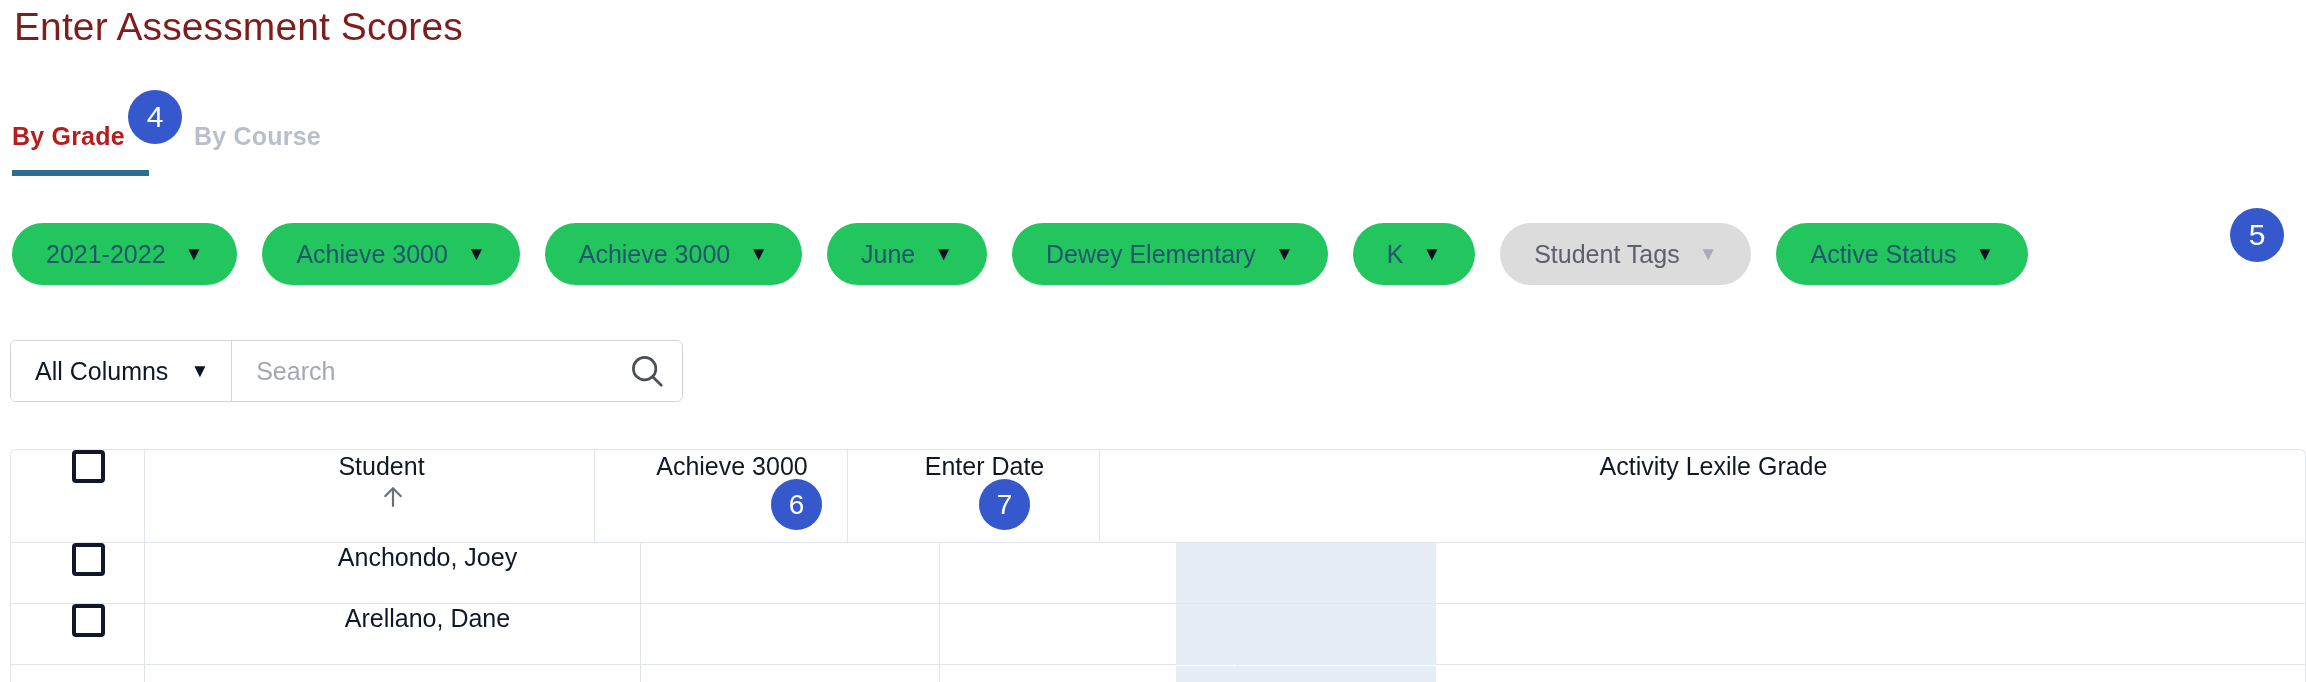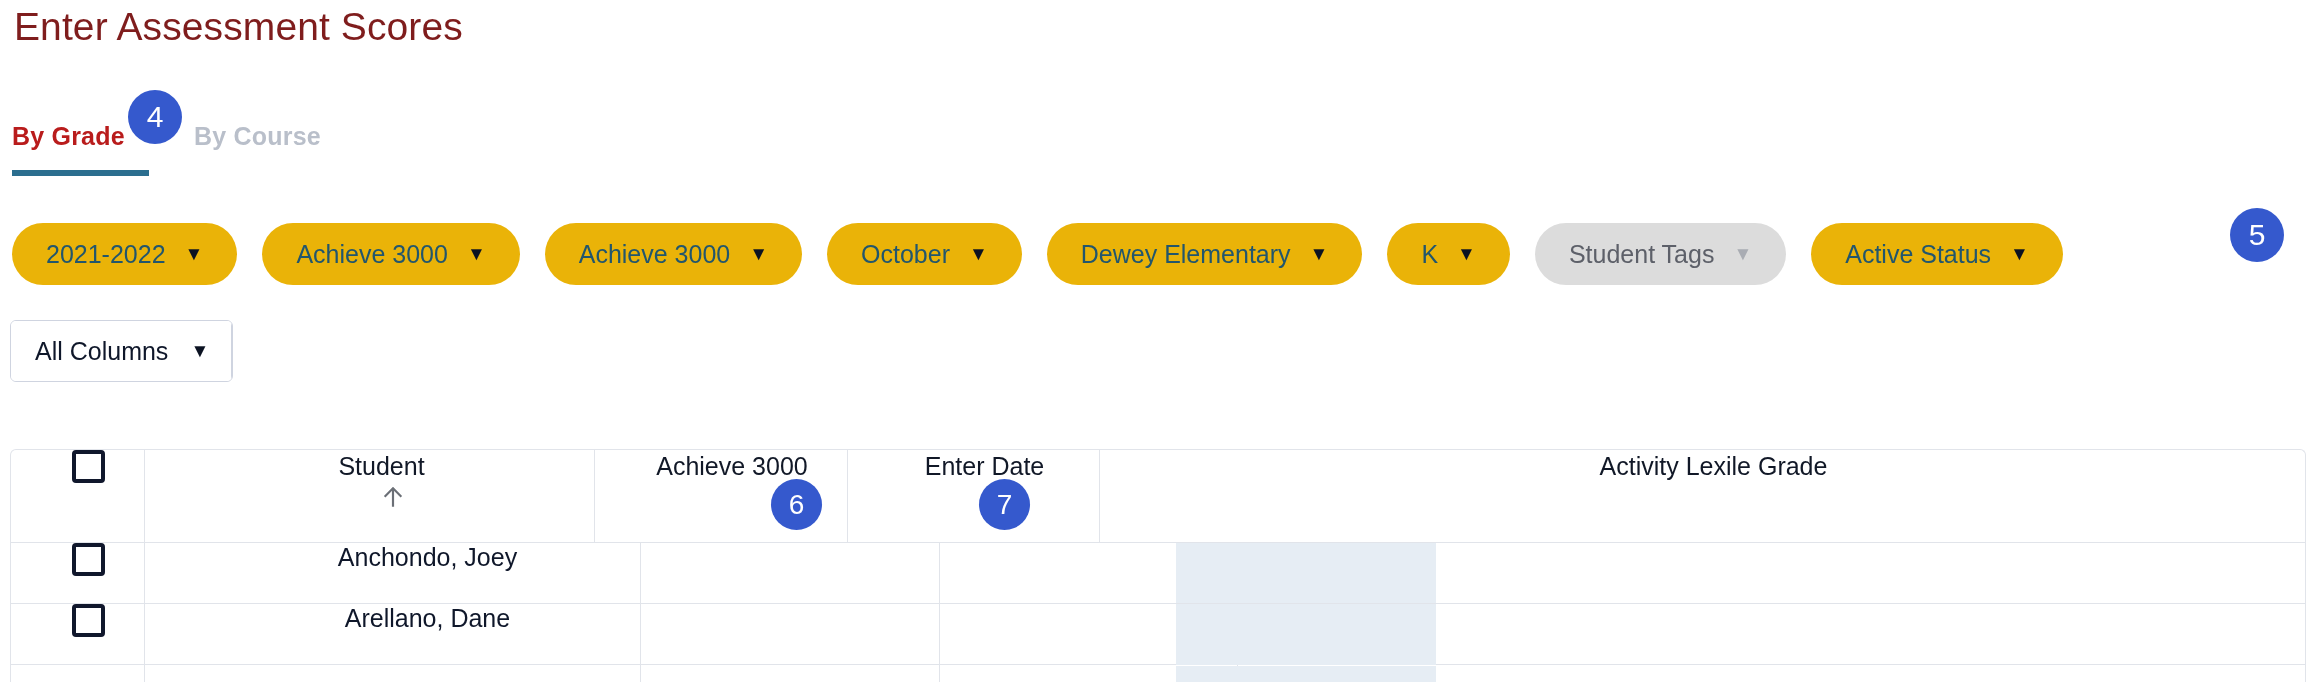--- a/index.html
+++ b/index.html
@@ -83,21 +83,21 @@
     position: absolute;
     left: 12px;
     top: 223px;
     display: flex;
     align-items: center;
     gap: 25px;
   }
   .pill {
     height: 62px;
     border-radius: 31px;
-    background: #eab308;
+    background: #22c55e;
     display: flex;
     align-items: center;
     justify-content: center;
     padding: 0 34px;
     font-size: 25px;
     color: #22566d;
     white-space: nowrap;
     cursor: pointer;
     box-sizing: border-box;
   }
@@ -114,21 +114,21 @@
     color: #5d6069;
   }
   .pill.disabled .caret {
     color: #a9acb3;
   }
 
   
   .search-row {
     position: absolute;
     left: 10px;
-    top: 320px;
+    top: 340px;
     display: flex;
     align-items: stretch;
     height: 62px;
     border: 1px solid #cfd4e0;
     border-radius: 6px;
     box-sizing: border-box;
     overflow: hidden;
     background: #fff;
   }
   .col-select {
@@ -277,21 +277,21 @@
   </div>
   <div class="pill">
     <span>Achieve 3000</span>
     <span class="caret">▼</span>
   </div>
   <div class="pill">
     <span>Achieve 3000</span>
     <span class="caret">▼</span>
   </div>
   <div class="pill">
-    <span>October</span>
+    <span>June</span>
     <span class="caret">▼</span>
   </div>
   <div class="pill">
     <span>Dewey Elementary</span>
     <span class="caret">▼</span>
   </div>
   <div class="pill">
     <span>K</span>
     <span class="caret">▼</span>
   </div>
@@ -304,20 +304,27 @@
     <span class="caret">▼</span>
   </div>
 </div>
 
 <div class="badge badge-5">5</div>
 
 <div class="search-row">
   <div class="col-select">
     <span>All Columns</span>
     <span class="caret">▼</span>
+  </div>
+  <div class="search-wrap">
+    <input class="search-input" type="text" placeholder="Search" style="">
+    <svg class="search-icon" viewBox="0 0 24 24" fill="none">
+      <circle cx="10.5" cy="10.5" r="7.1" stroke="#4a4f59" stroke-width="1.7"></circle>
+      <line x1="15.6" y1="15.6" x2="21" y2="21" stroke="#4a4f59" stroke-width="1.7" stroke-linecap="round"></line>
+    </svg>
   </div>
 </div>
 
 <div class="table">
 
   <div class="trow header">
     <div class="cell c-check">
       <div class="checkbox"></div>
     </div>
     <div class="cell c-stud">

